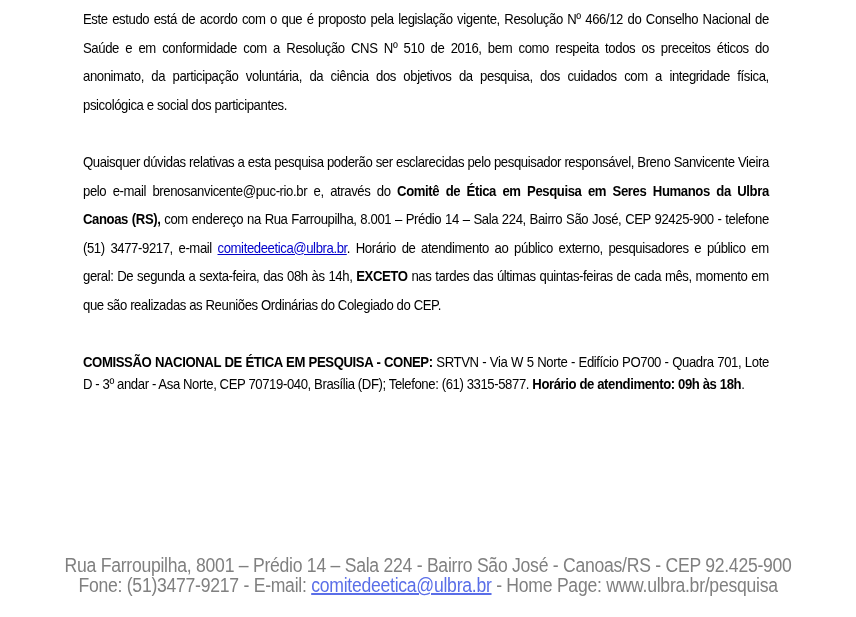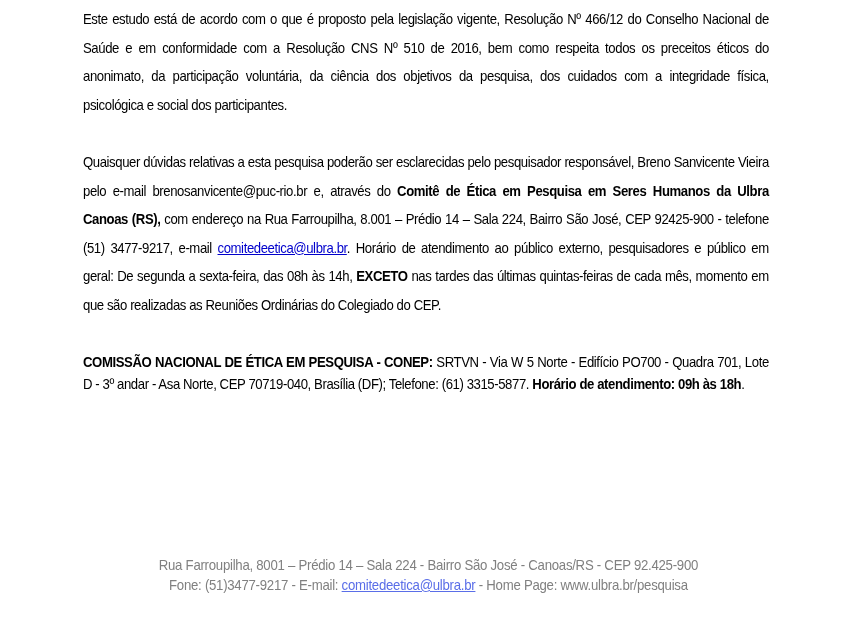--- a/index.html
+++ b/index.html
@@ -52,21 +52,21 @@
       text-decoration: underline;
     }
     .p2 a.link { color: #0000cc; }
     .footer {
       position: absolute;
       left: 0;
       width: 856px;
       top: 555px;
       text-align: center;
       color: #808080;
-      font-size: 15px;
+      font-size: 20px;
       line-height: 20px;
     }
     .footer .inner {
       display: inline-block;
       transform: scaleX(0.88);
       transform-origin: center top;
       letter-spacing: -0.3px;
     }
     .footer a.link {
       color: #5a6ee8;

